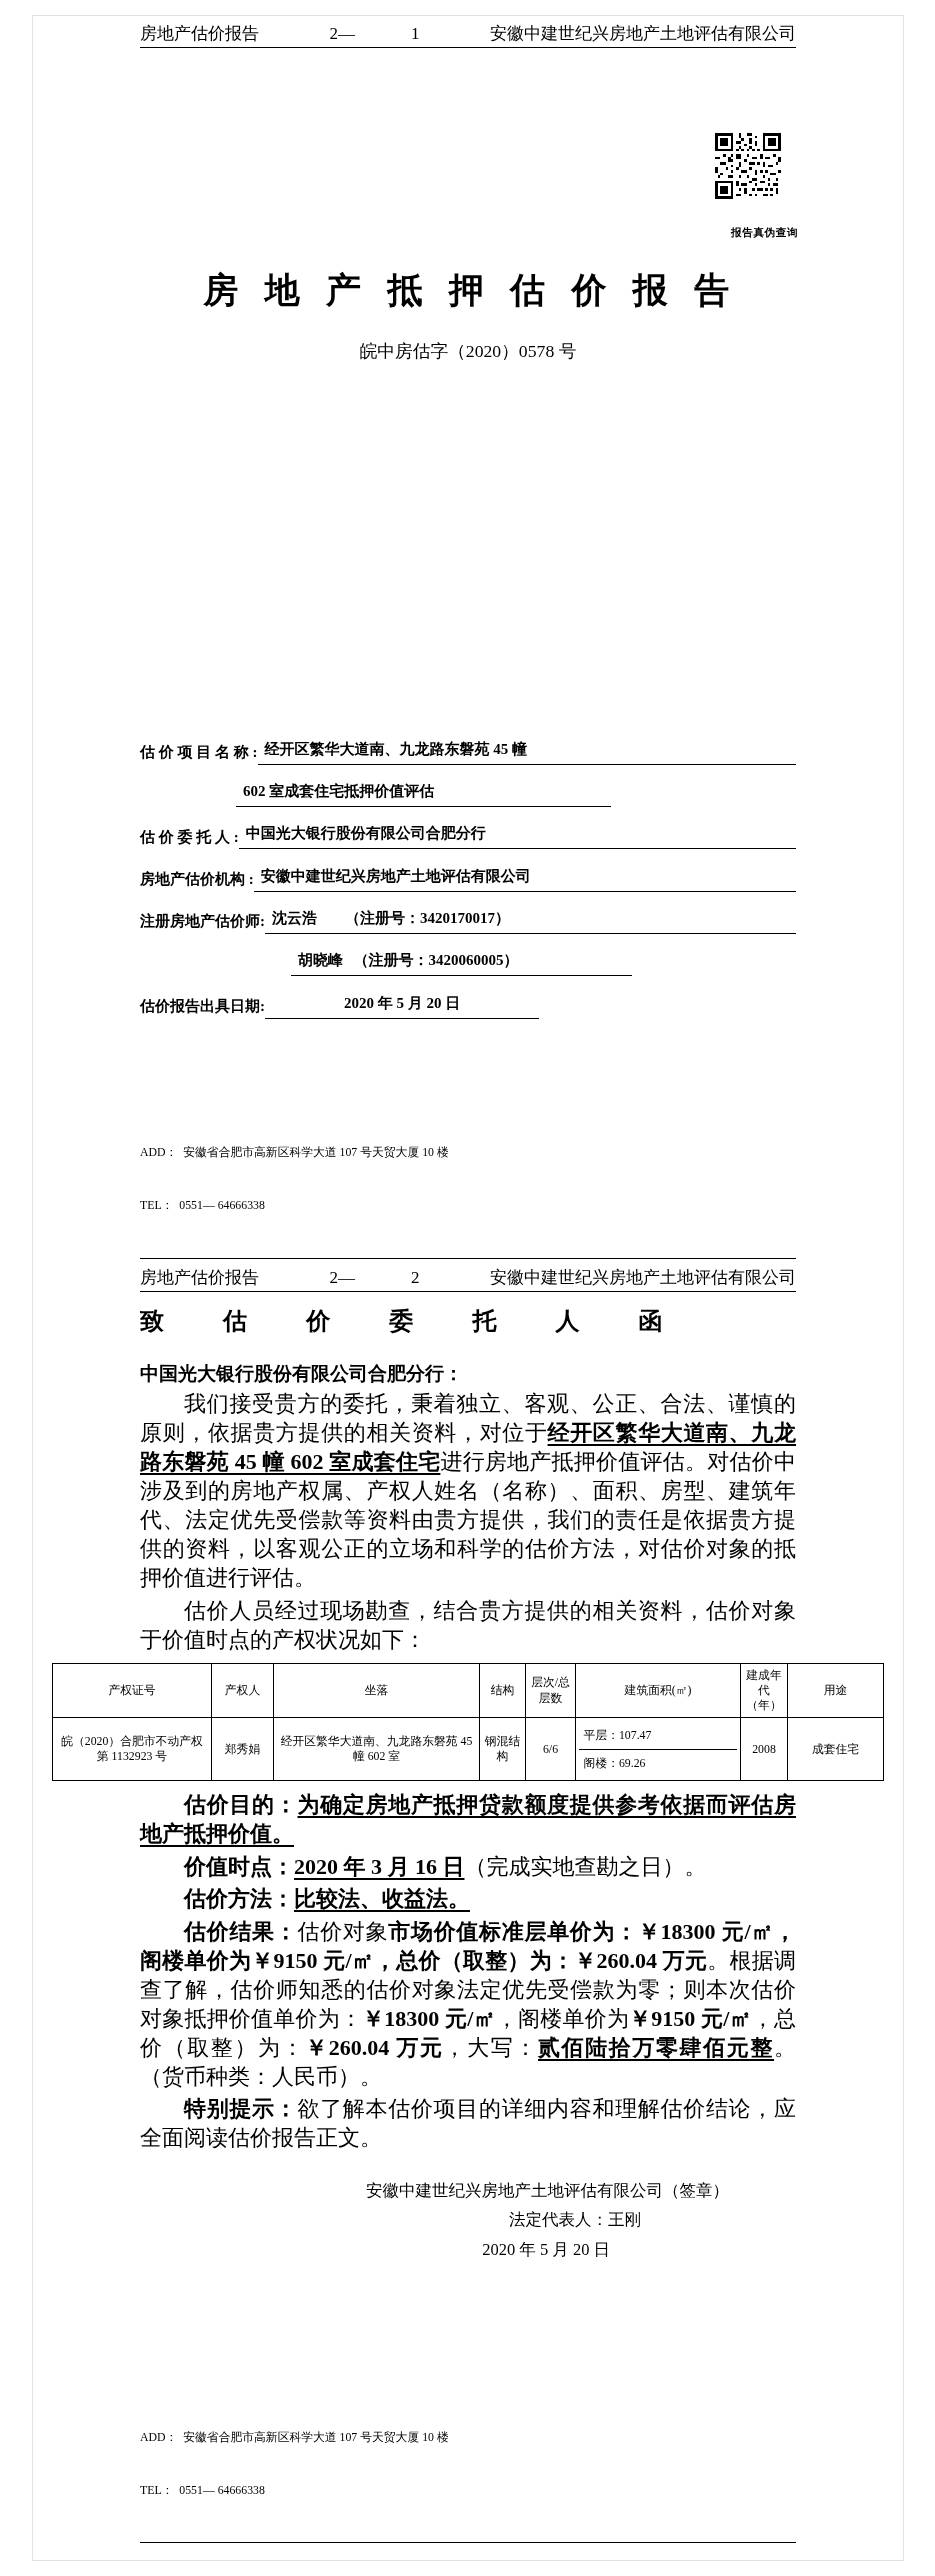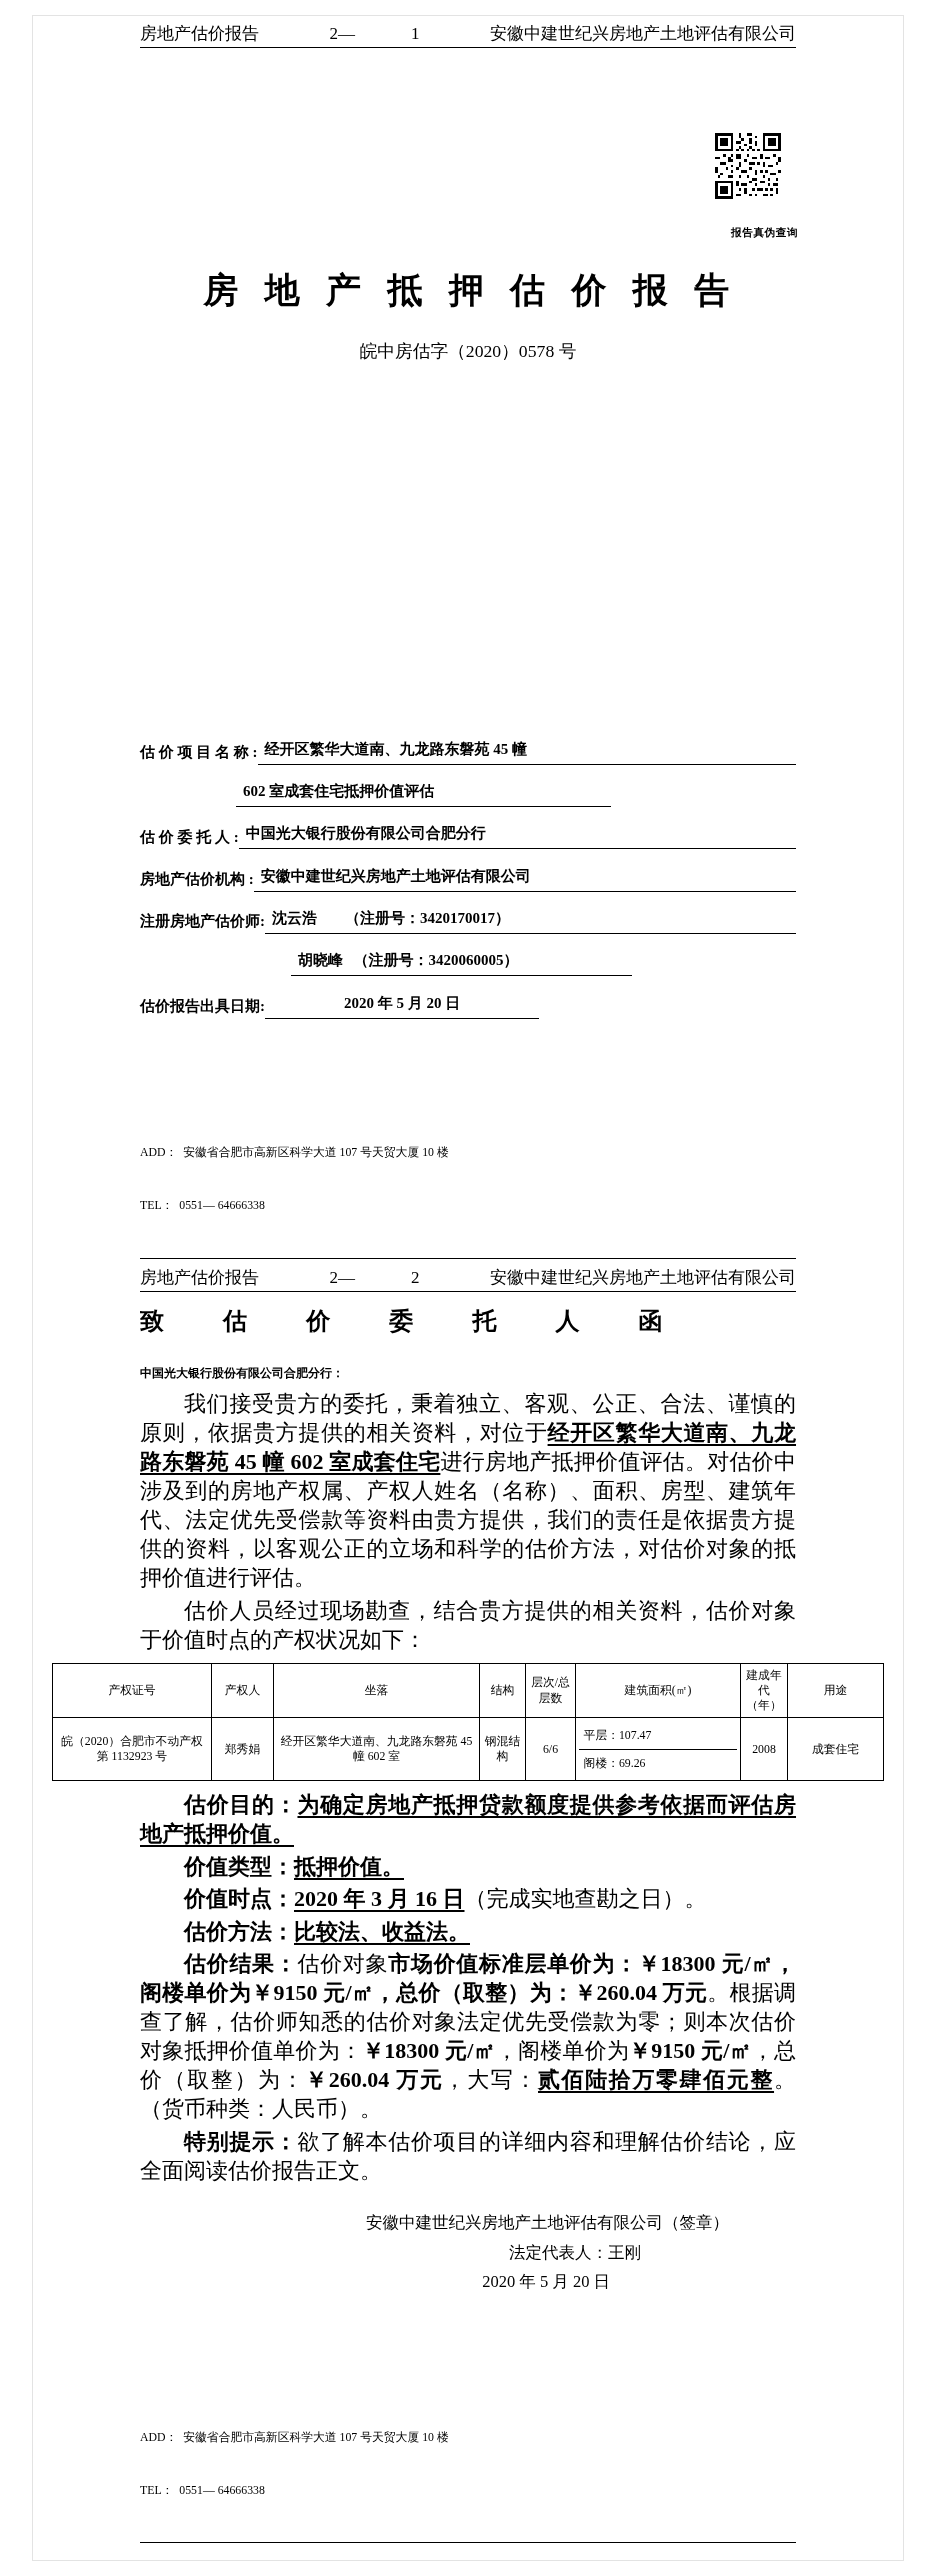--- a/index.html
+++ b/index.html
@@ -53,21 +53,21 @@
   .fv-fill{flex:1;}
   .fv-center{text-align:center;padding-left:3.5px;}
   .reg-gap-wide{margin-left:28px;}
   .reg-gap{margin-left:10.6px;text-align:center;}
 
   
   .letter-title{
     margin-top:13px;text-align:left;font-size:24px;font-weight:bold;
     letter-spacing:17.7px;word-spacing:17.7px;white-space:nowrap;
   }
-  .salutation{margin-top:25px;font-size:12px;font-weight:bold;line-height:23.6px;}
+  .salutation{margin-top:25px;font-size:19px;font-weight:bold;line-height:23.6px;}
   .body-par{
     margin:3.5px 0 0 0;font-size:22px;line-height:29px;
     text-align:justify;text-indent:2em;
   }
   .b{font-weight:bold;}
   .bu{font-weight:bold;text-decoration:underline;text-underline-offset:4.1px;}
 
   table.rights{
     border-collapse:collapse;table-layout:fixed;
     width:832px;margin:9.4px 0 0 -88px;
@@ -300,21 +300,20 @@
               <div class="area-bottom">阁楼：69.26</div>
             </td>
             <td>2008</td>
             <td>成套住宅</td>
           </tr>
         </tbody>
       </table>
 
       <div class="items">
         <p class="body-par"><span class="b">估价目的：</span><span class="bu">为确定房地产抵押贷款额度提供参考依据而评估房地产抵押价值。</span></p>
-        <p class="body-par"><span class="b">价值类型：</span><span class="bu">抵押价值。</span></p>
         <p class="body-par"><span class="b">价值时点：</span><span class="bu">2020 年 3 月 16 日</span><span>（完成实地查勘之日）。</span></p>
         <p class="body-par"><span class="b">估价方法：</span><span class="bu">比较法、收益法。</span></p>
         <p class="body-par"><span class="b">估价结果：</span><span>估价对象</span><span class="b">市场价值标准层单价为：￥18300 元/㎡，阁楼单价为￥9150 元/㎡，总价（取整）为：￥260.04 万元</span><span>。根据调查了解，估价师知悉的估价对象法定优先受偿款为零；则本次估价对象抵押价值单价为：</span><span class="b">￥18300 元/㎡</span><span>，阁楼单价为</span><span class="b">￥9150 元/㎡</span><span>，总价（取整）为：</span><span class="b">￥260.04 万元</span><span>，大写：</span><span class="bu">贰佰陆拾万零肆佰元整</span><span>。（货币种类：人民币）。</span></p>
         <p class="body-par"><span class="b">特别提示：</span><span>欲了解本估价项目的详细内容和理解估价结论，应全面阅读估价报告正文。</span></p>
       </div>
 
       <div class="signature">
         <div class="sig-company">安徽中建世纪兴房地产土地评估有限公司（签章）</div>
         <div class="sig-rep">法定代表人：王刚</div>
         <div class="sig-date">2020 年 5 月 20 日</div>

